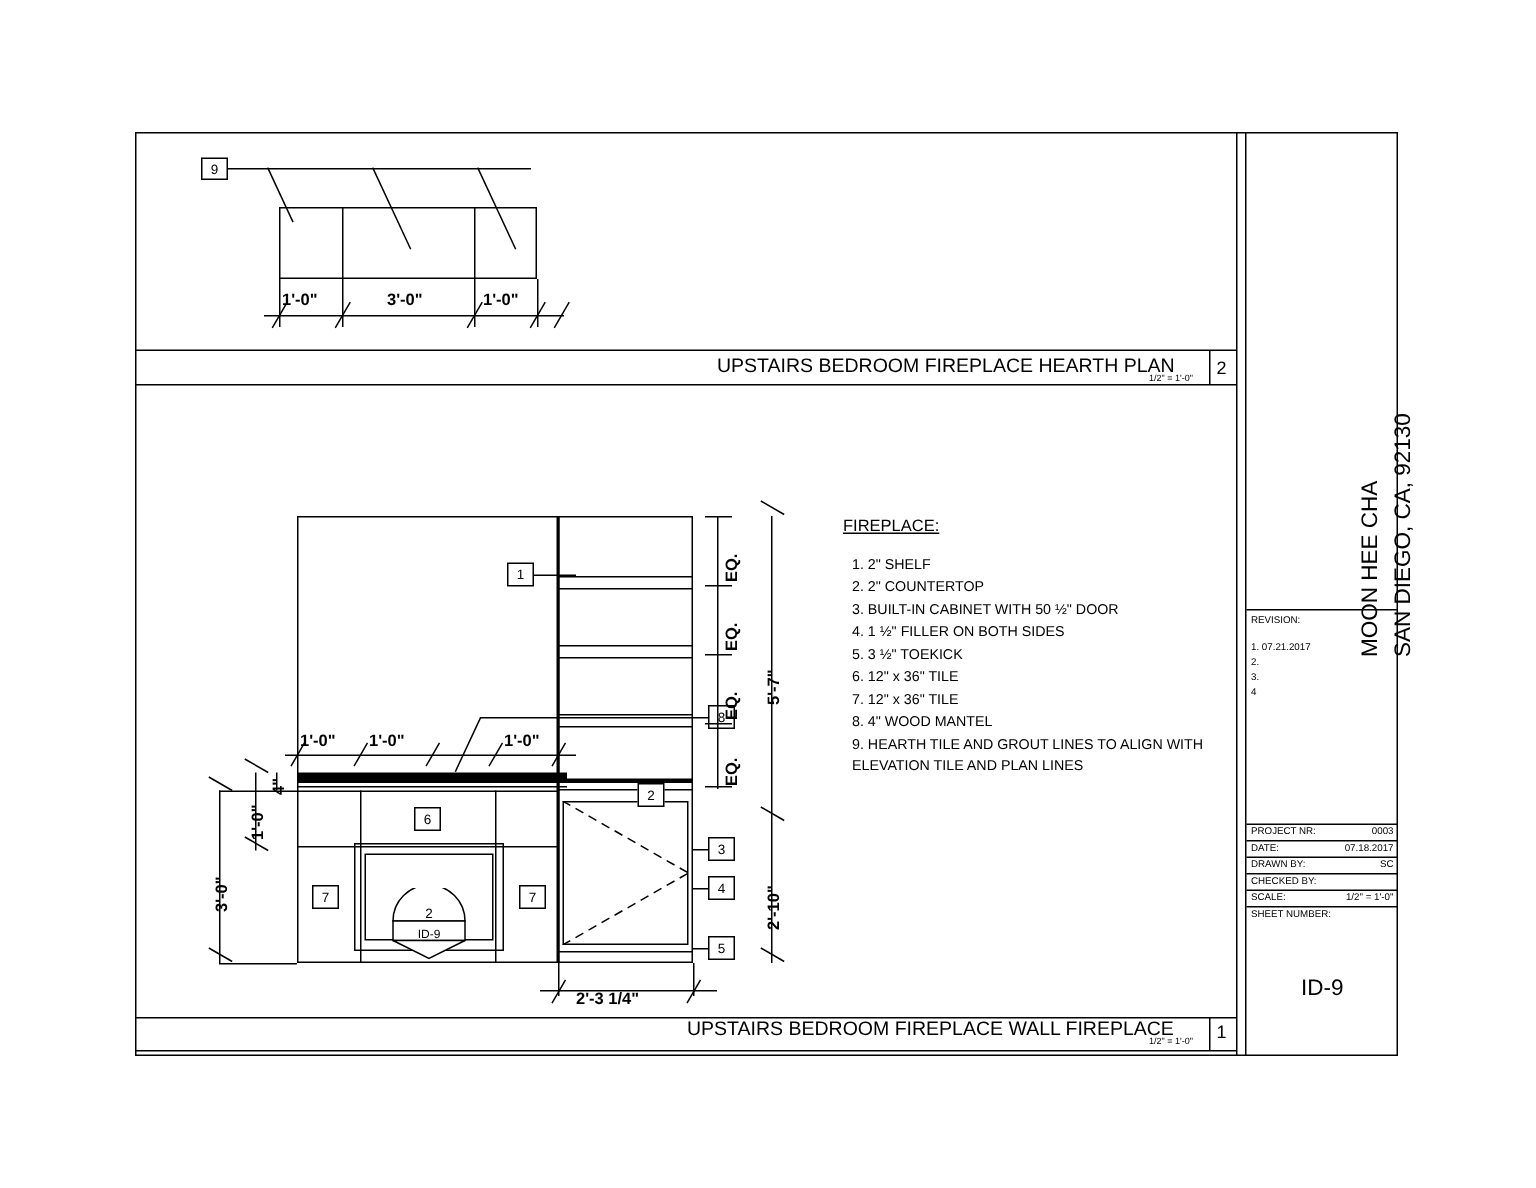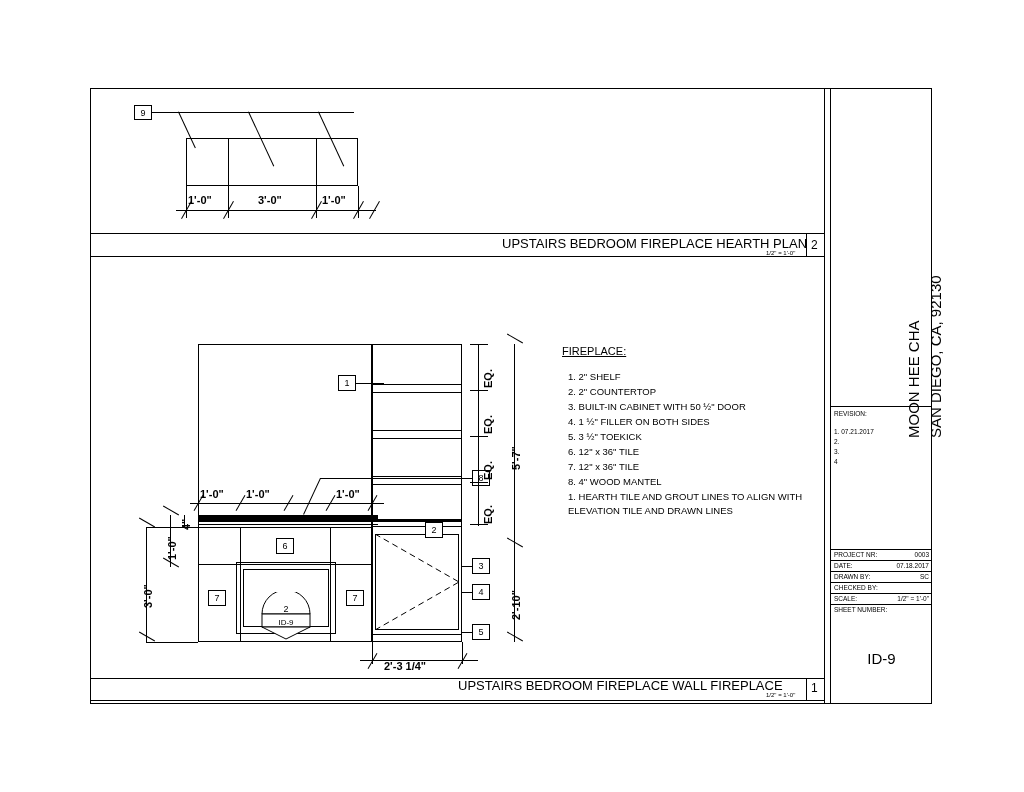--- a/index.html
+++ b/index.html
@@ -54,21 +54,21 @@
     <div class="ln" style="left:316px;top:200px;width:1px;height:20px;transform:rotate(30deg);"></div>
     <div class="ln" style="left:358px;top:200px;width:1px;height:20px;transform:rotate(30deg);"></div>
     <div class="ln" style="left:374px;top:200px;width:1px;height:20px;transform:rotate(30deg);"></div>
 
     <div class="txt dim" style="left:188px;top:194px;">1'-0"</div>
     <div class="txt dim" style="left:258px;top:194px;">3'-0"</div>
     <div class="txt dim" style="left:322px;top:194px;">1'-0"</div>
 
     <div class="ln" style="left:90px;top:233px;width:734px;height:1px;"></div>
     <div class="ln" style="left:90px;top:256px;width:734px;height:1px;"></div>
-    <div class="txt title" style="left:502px;top:236px;">UPSTAIRS BEDROOM FIREPLACE HEARTH PLAN</div>
+    <div class="txt title" style="left:478px;top:236px;">UPSTAIRS BEDROOM FIREPLACE HEARTH PLAN</div>
     <div class="txt small" style="left:766px;top:250px;">1/2" = 1'-0"</div>
     <div class="bx" style="left:806px;top:234px;width:18px;height:22px;border-left:1px solid #000;border-right:none;border-top:none;border-bottom:none;"></div>
     <div class="txt" style="left:811px;top:238px;font-size:12px;">2</div>
   </div>
 
   <div class="abs">
 
     <div class="bx" style="left:198px;top:344px;width:174px;height:298px;"></div>
 
     <div class="bx" style="left:372px;top:344px;width:90px;height:298px;"></div>
@@ -199,22 +199,22 @@
   <div class="abs" style="left:562px;top:345px;width:262px;">
     <div class="txt kn" style="left:0;top:0;font-size:11px;text-decoration:underline;">FIREPLACE:</div>
     <div class="txt kn" style="left:6px;top:26px;">1. 2" SHELF</div>
     <div class="txt kn" style="left:6px;top:41px;">2. 2" COUNTERTOP</div>
     <div class="txt kn" style="left:6px;top:56px;">3. BUILT-IN CABINET WITH 50 ½" DOOR</div>
     <div class="txt kn" style="left:6px;top:71px;">4. 1 ½" FILLER ON BOTH SIDES</div>
     <div class="txt kn" style="left:6px;top:86px;">5. 3 ½" TOEKICK</div>
     <div class="txt kn" style="left:6px;top:101px;">6. 12" x 36" TILE</div>
     <div class="txt kn" style="left:6px;top:116px;">7. 12" x 36" TILE</div>
     <div class="txt kn" style="left:6px;top:131px;">8. 4" WOOD MANTEL</div>
-    <div class="txt kn" style="left:6px;top:146px;">1. HEARTH TILE AND GROUT LINES TO ALIGN WITH</div>
-    <div class="txt kn" style="left:6px;top:160px;">    ELEVATION TILE AND DRAWN LINES</div>
+    <div class="txt kn" style="left:6px;top:146px;">9. HEARTH TILE AND GROUT LINES TO ALIGN WITH</div>
+    <div class="txt kn" style="left:6px;top:160px;">    ELEVATION TILE AND PLAN LINES</div>
   </div>
 
   <div class="abs" style="left:831px;top:88px;width:101px;height:616px;">
 
     <div class="txt" style="left:74px;top:350px;transform:rotate(-90deg);transform-origin:0 0;font-size:15px;">MOON HEE CHA</div>
     <div class="txt" style="left:96px;top:350px;transform:rotate(-90deg);transform-origin:0 0;font-size:15px;">SAN DIEGO, CA, 92130</div>
 
     <div class="ln" style="left:0px;top:318px;width:101px;height:1px;"></div>
 
     <div class="txt" style="left:3px;top:322px;font-size:6.5px;">REVISION:</div>

